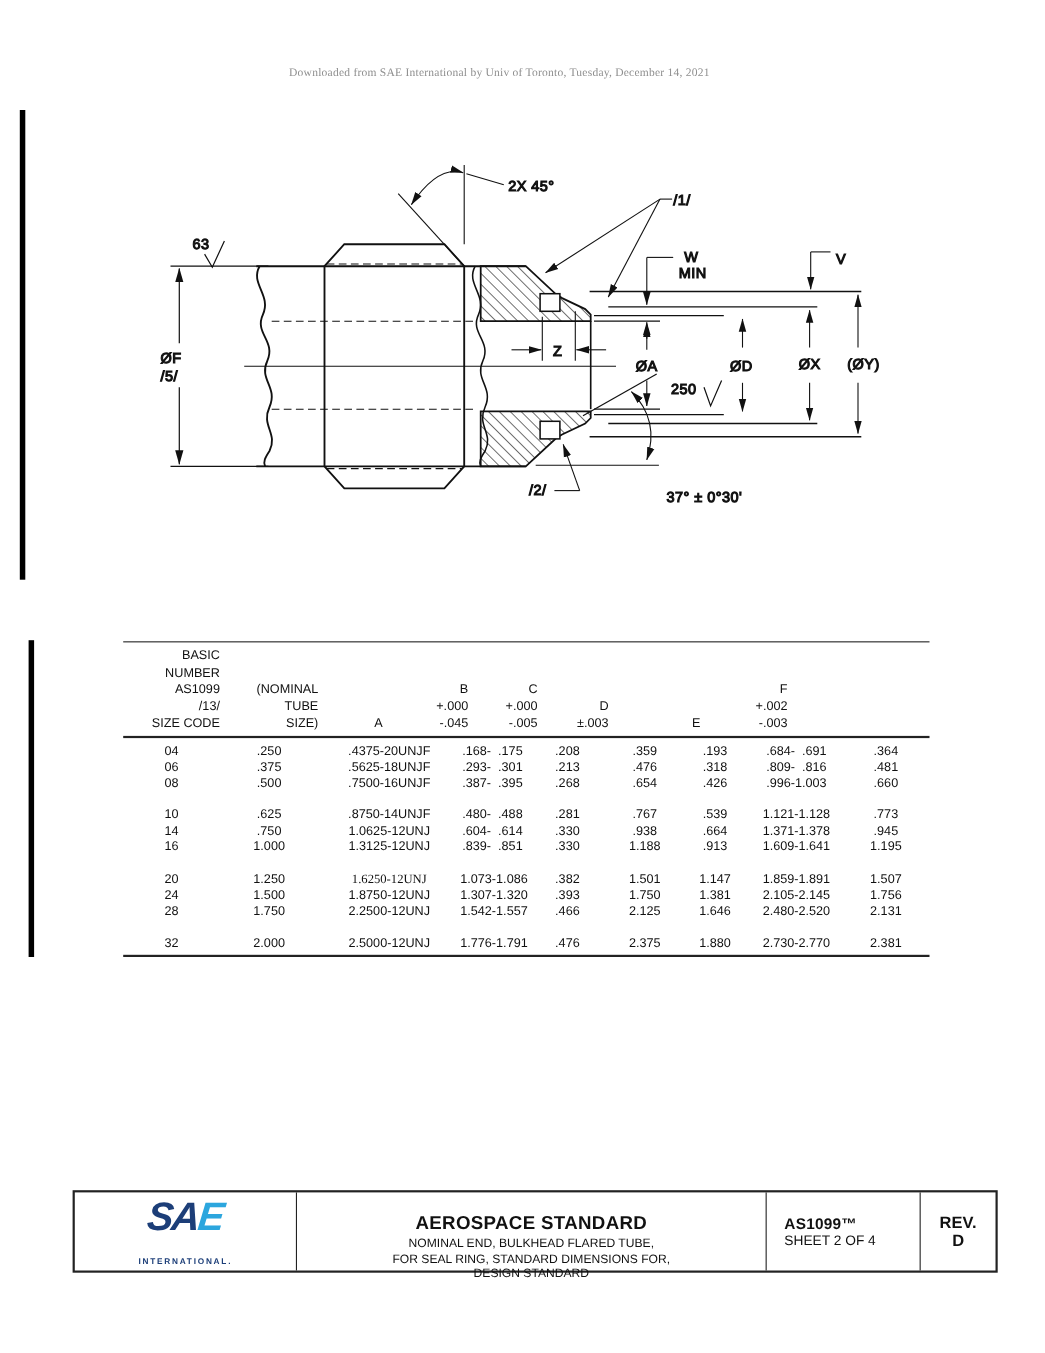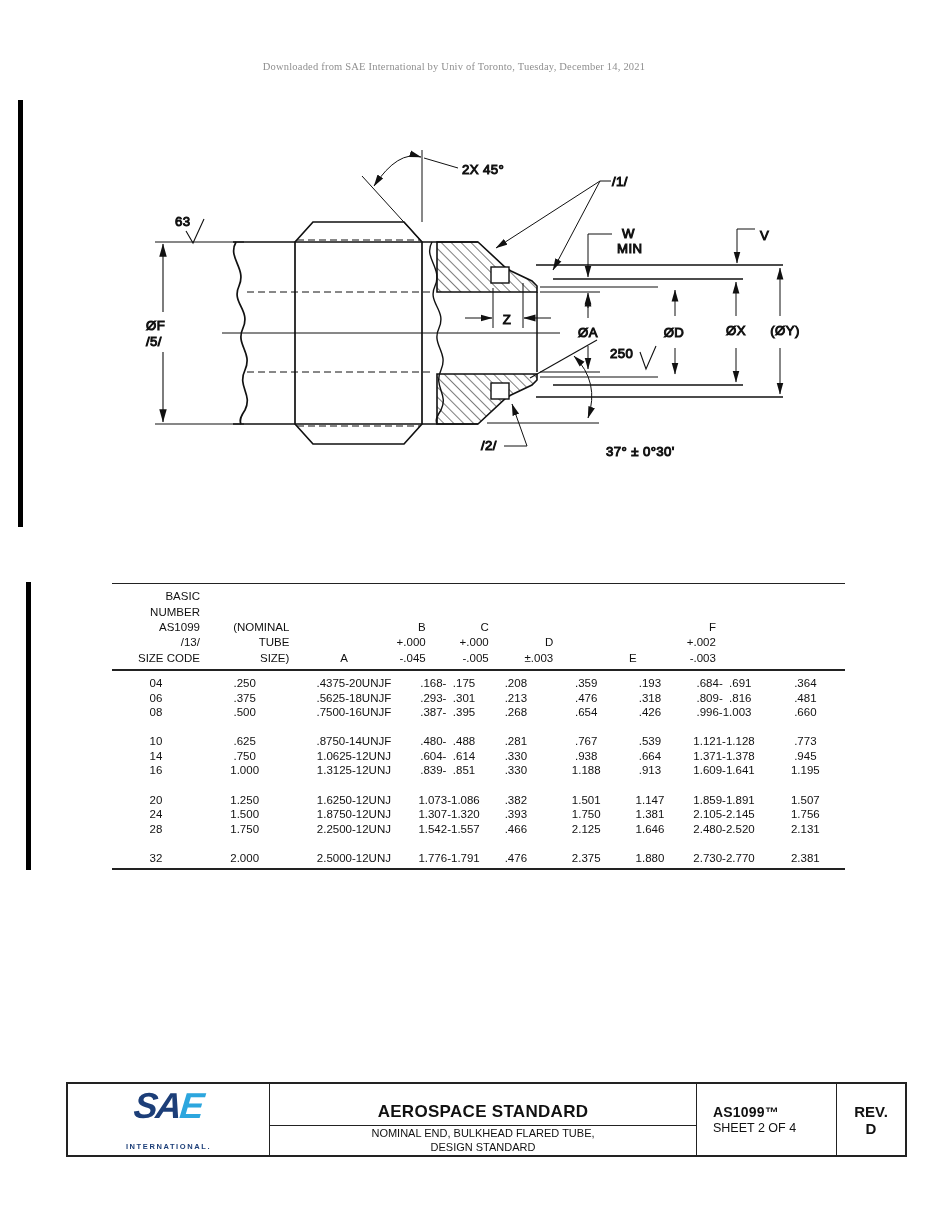--- a/index.html
+++ b/index.html
@@ -303,21 +303,21 @@
             <div class="t-cell" style="width: 8.6%;">1.188</div>
             <div class="t-cell" style="width: 8.8%;">.913</div>
             <div class="t-cell" style="width: 11.4%;">1.609-1.641</div>
             <div class="t-cell" style="width: 10.8%;">1.195</div>
           </div>
         </div>
         <div class="t-group">
           <div class="t-row">
             <div class="t-cell" style="width: 12%;">20</div>
             <div class="t-cell" style="width: 12.2%;">1.250</div>
-            <div class="t-cell" style="width: 17.6%;">1.6250-12UNJ</div>
+            <div class="t-cell" style="width: 17.6%; font-family: Liberation Serif, serif;">1.6250-12UNJ</div>
             <div class="t-cell" style="width: 8%;">1.073-1.086</div>
             <div class="t-cell" style="width: 10.6%;">.382</div>
             <div class="t-cell" style="width: 8.6%;">1.501</div>
             <div class="t-cell" style="width: 8.8%;">1.147</div>
             <div class="t-cell" style="width: 11.4%;">1.859-1.891</div>
             <div class="t-cell" style="width: 10.8%;">1.507</div>
           </div>
           <div class="t-row">
             <div class="t-cell" style="width: 12%;">24</div>
             <div class="t-cell" style="width: 12.2%;">1.500</div>
@@ -361,20 +361,21 @@
   <div class="titleblock">
     <div class="tb-cell logo-cell">
       <div class="sae-logo"><span class="sae-s">S</span><span class="sae-a">A</span><span class="sae-e">E</span></div>
       <div class="sae-intl">INTERNATIONAL.</div>
     </div>
     <div class="tb-cell title-cell">
       <div class="tb-title">AEROSPACE STANDARD</div>
       <div class="tb-rule"></div>
       <div class="tb-sub">
         <div>NOMINAL END, BULKHEAD FLARED TUBE,</div>
+        <div>FOR SEAL RING, STANDARD DIMENSIONS FOR,</div>
         <div>DESIGN STANDARD</div>
       </div>
     </div>
     <div class="tb-cell doc-cell">
       <div class="doc-num">AS1099™</div>
       <div class="doc-sheet">SHEET 2 OF 4</div>
     </div>
     <div class="tb-cell rev-cell">
       <div class="rev-label">REV.</div>
       <div class="rev-value">D</div>

